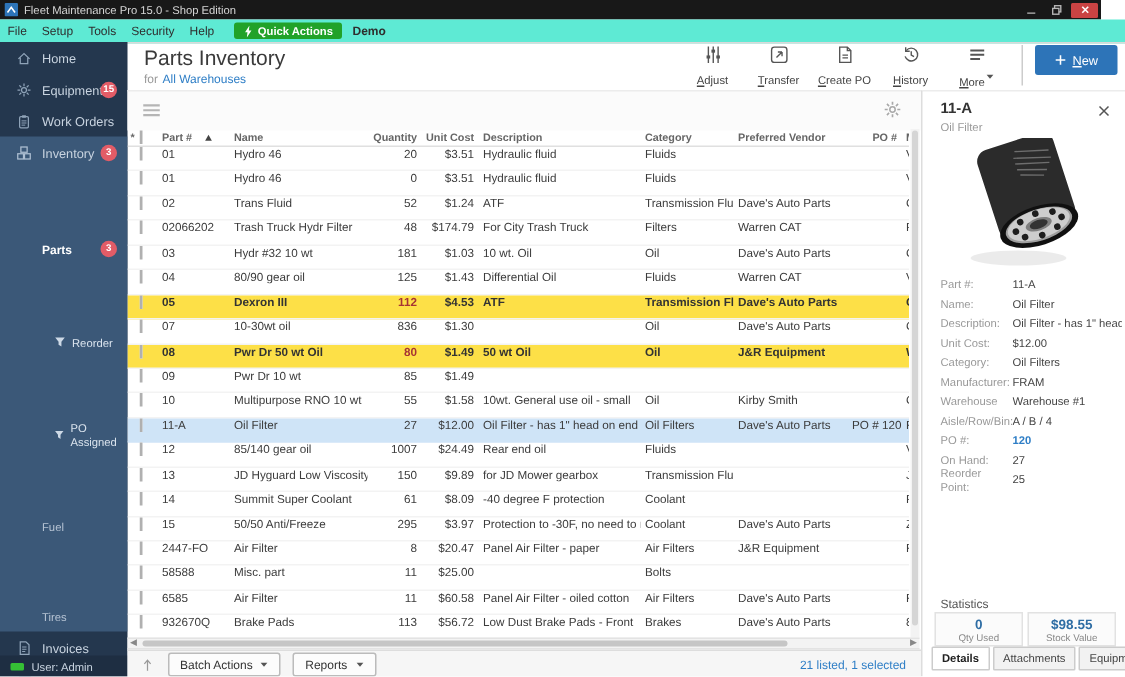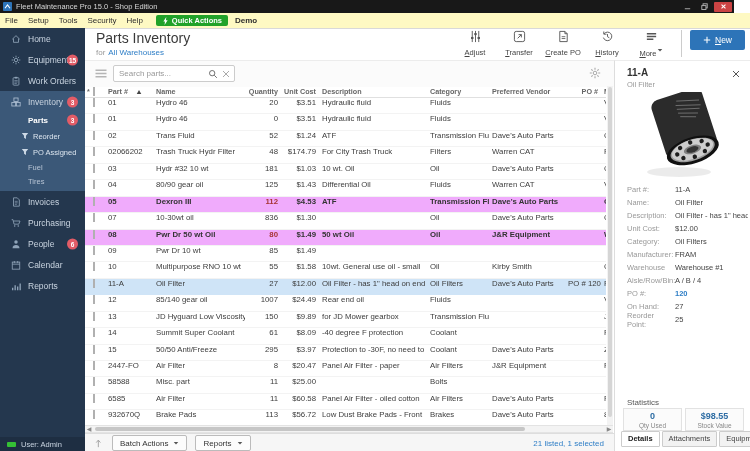--- a/index.html
+++ b/index.html
@@ -9,36 +9,36 @@
 
   
   .titlebar{position:absolute;left:0;top:0;right:16px;height:13px;background:#181818;display:flex;align-items:center;color:#d6d6d6;font-size:7.5px;}
   .app-ico{width:9px;height:9px;margin:0 4px 0 3px;}
   .tb-title{flex:1;white-space:nowrap;overflow:hidden;}
   .win-btn{width:15px;height:10px;display:flex;align-items:center;justify-content:center;color:#b8b8b8;margin-right:2px;}
   .win-btn .ico{width:9px;height:9px;}
   .win-close{width:18px;background:#ca4343;border-radius:1px;color:#fff;}
 
   
-  .menubar{position:absolute;top:13px;left:0;right:0;height:15px;background:#fef9c3;border-bottom:1px solid #d9d9d9;display:flex;align-items:center;font-size:8px;color:#2e2e2e;}
+  .menubar{position:absolute;top:13px;left:0;right:0;height:15px;background:#5eead4;border-bottom:1px solid #d9d9d9;display:flex;align-items:center;font-size:8px;color:#2e2e2e;}
   .menu-item{padding:0 5px;cursor:default;}
   .qa-btn{background:#21a229;color:#fff;border-radius:2px;height:11px;display:flex;align-items:center;padding:0 6px;margin-left:8px;font-size:7.5px;font-weight:bold;}
   .qa-btn .ico{width:7px;height:8px;margin-right:3px;}
   .demo-label{font-weight:bold;margin-left:7px;}
 
   
   .sidebar{position:absolute;left:0;top:28px;bottom:0;width:85px;background:#24374e;color:#c9d4e0;font-size:8.5px;overflow:hidden;}
   .nav-item{height:21px;display:flex;align-items:center;padding-left:11px;position:relative;cursor:default;}
   .nav-item .ico{width:10px;height:10px;margin-right:7px;color:#8fa3b8;flex:none;}
   .nav-block{background:#3b5878;padding-bottom:3px;}
   .nav-block .nav-item .ico{color:#aebfd2;}
   .badge{position:absolute;right:7px;top:50%;transform:translateY(-50%);background:#e25c67;color:#fff;border-radius:50%;min-width:11px;height:11px;font-size:6.5px;display:flex;align-items:center;justify-content:center;font-weight:bold;}
-  .sub-item{height:16px;display:flex;align-items:center;padding-left:28px;position:relative;font-size:8px;color:#e2e9f1;}
+  .sub-item{height:16px;display:flex;align-items:center;padding-left:28px;position:relative;font-size:8px;color:#e2e9f1;margin-top:46px;}
   .sub-item.bold{font-weight:bold;color:#fff;}
-  .sub-item.filter{padding-left:21px;font-size:7.5px;color:#dbe4ee;}
+  .sub-item.filter{padding-left:36px;font-size:7.5px;color:#dbe4ee;}
   .sub-item.filter .ico{width:8px;height:8px;margin-right:4px;color:#cdd9e6;}
   .sub-item.plain{font-size:7.5px;color:#b7c4d4;height:14px;}
   .user-footer{position:absolute;bottom:0;left:0;right:0;height:14px;background:#1e2e42;display:flex;align-items:center;font-size:7.5px;padding-left:7px;color:#c9d4e0;}
   .user-dot{width:9px;height:5px;background:#35c035;border-radius:1px;margin-right:5px;}
 
   
   .page-title{position:absolute;left:96px;top:30px;font-size:14px;color:#3a3a3a;}
   .page-sub{position:absolute;left:96px;top:48px;font-size:8px;color:#999;}
   .page-sub a{color:#2e7ec6;text-decoration:none;margin-left:3px;}
   .toolbar{position:absolute;right:5px;top:29px;display:flex;align-items:flex-start;}
@@ -60,21 +60,21 @@
   .search-box input::placeholder{color:#999;}
   .sb-ico{width:10px;height:10px;flex:none;margin-right:3px;}
   .sb-search{color:#555;}
   .sb-clear{color:#aaa;}
   .gear-btn{position:absolute;right:13px;top:6px;width:12px;height:12px;color:#a8a8a8;}
 
   
   .table{position:absolute;left:85px;top:86px;width:521px;height:339px;overflow:hidden;}
   .thead{display:flex;height:11px;align-items:center;font-size:7.2px;color:#666;font-weight:bold;border-bottom:1px solid #e0e0e0;}
   .trow{display:flex;height:15.45px;align-items:flex-start;font-size:7.8px;color:#3c3c3c;border-bottom:1px solid #f3f3f3;}
-  .trow.alert{background:#f0abfc;font-weight:bold;color:#333;}
+  .trow.alert{background:#fde047;font-weight:bold;color:#333;}
   .trow.selected{background:#cfe4f7;border-bottom-color:#cfe4f7;}
   .cell{box-sizing:border-box;padding:0 3px;white-space:nowrap;overflow:hidden;flex:none;}
   .c0{width:8px;padding:0 0 0 2px;}
   .c1{width:12px;padding:0;}
   .c2{width:48px;display:flex;align-items:center;}
   .c3{width:92px;}
   .c4{width:36px;text-align:right;}
   .c5{width:38px;text-align:right;}
   .c6{width:108px;}
   .c7{width:62px;}
@@ -336,34 +336,20 @@
       <span><u>N</u>ew</span>
     </div>
   </div>
 
 <div class="search-row">
   <span class="ico list-btn" id="list-btn">
       <svg viewBox="0 0 14 12">
         <path d="M1 2.5h12M1 6h12M1 9.5h12" stroke="currentColor" stroke-width="1.6"></path>
       </svg>
     </span>
-  <span class="search-box">
-    <input type="text" placeholder="Search parts..." style="">
-    <span class="ico sb-ico sb-search" id="sb-search">
-        <svg viewBox="0 0 12 12">
-          <circle cx="5" cy="5" r="3.2" fill="none" stroke="currentColor"></circle>
-          <path d="M7.5 7.5 10.6 10.6" stroke="currentColor"></path>
-        </svg>
-      </span>
-    <span class="ico sb-ico sb-clear" id="sb-clear">
-        <svg viewBox="0 0 10 10">
-          <path d="M2 2 8 8M8 2 2 8" stroke="currentColor"></path>
-        </svg>
-      </span>
-  </span>
   <span class="ico gear-btn" id="gear-btn">
       <svg viewBox="0 0 12 12">
         <circle cx="6" cy="6" r="1.8" fill="none" stroke="currentColor"></circle>
         <path d="M6 .8v2M6 9.2v2M.8 6h2M9.2 6h2M2.3 2.3l1.4 1.4M8.3 8.3l1.4 1.4M9.7 2.3 8.3 3.7M3.7 8.3 2.3 9.7" stroke="currentColor" stroke-width="1.1"></path>
       </svg>
     </span>
 </div>
 
 <div class="table">
   <div class="thead" id="thead">

